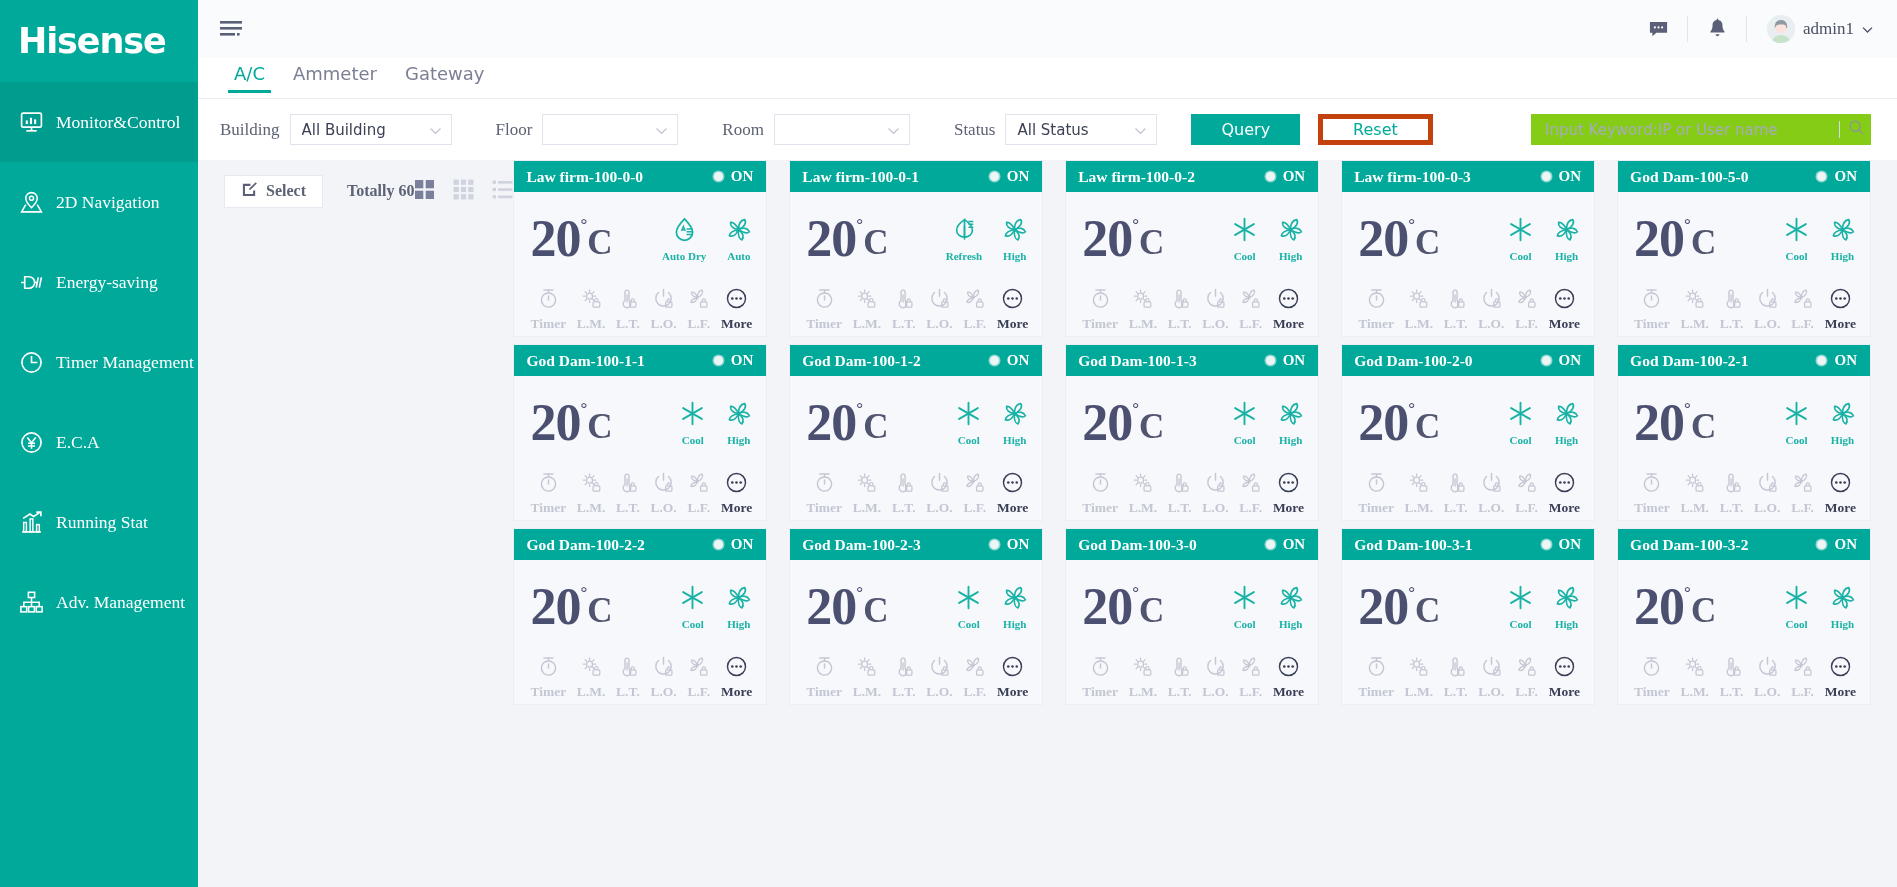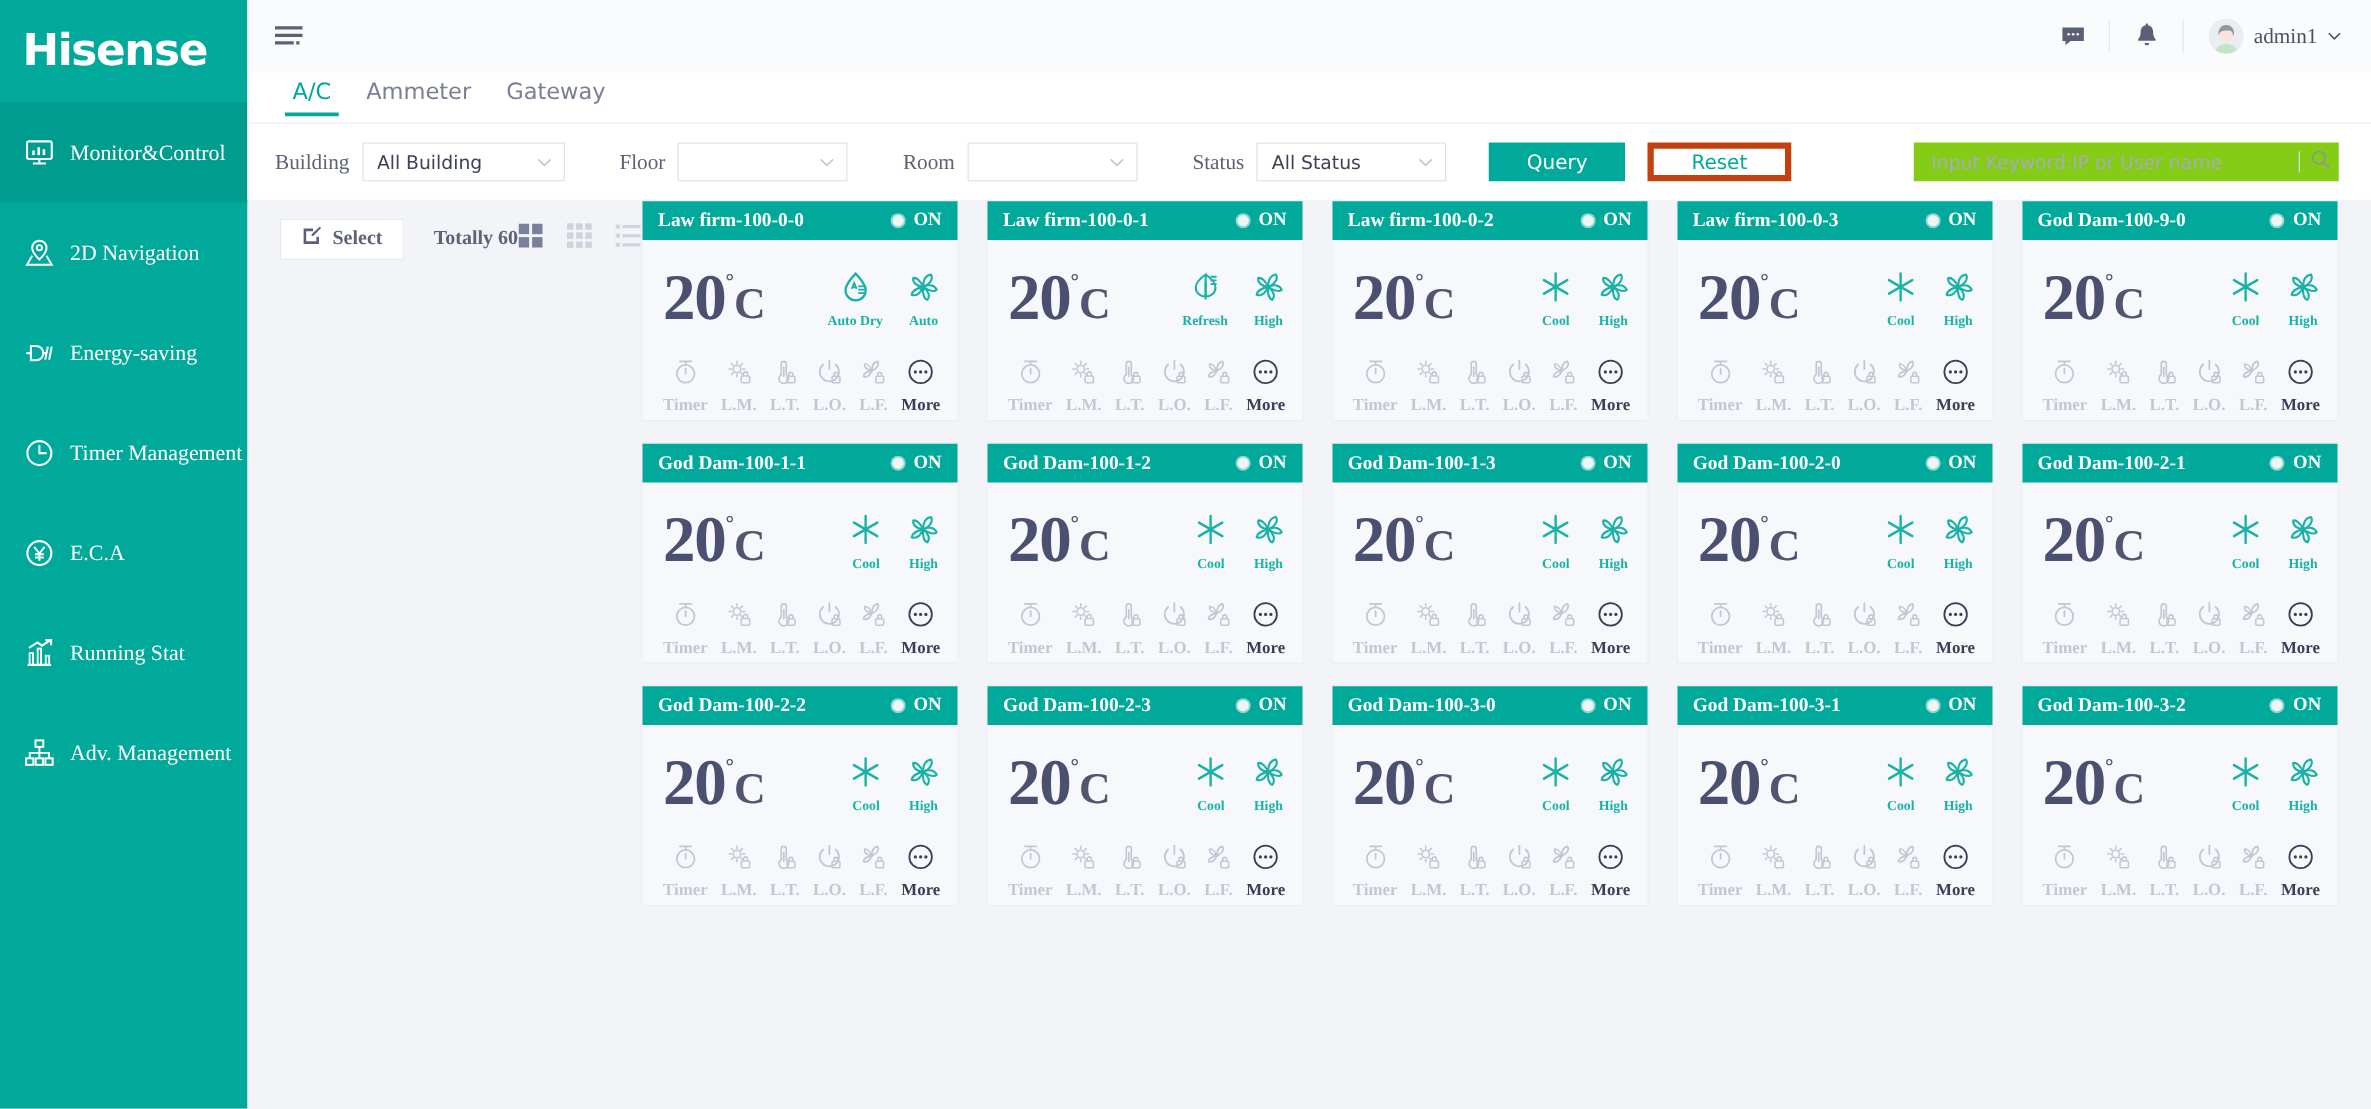--- a/index.html
+++ b/index.html
@@ -201,21 +201,21 @@
   #viewmodes {
     margin-left: auto;
     display: flex; align-items: center; gap: 18px;
   }
   .vm { cursor: pointer; display: block; }
 
   
   #grid {
     display: grid;
     grid-template-columns: repeat(5, 1fr);
-    gap: 17px 22px;
+    gap: 7px 22px;
     flex: 1;
     align-content: start;
   }
   .card {
     background: #f7f8fb;
     border: 1px solid #eceef4;
     display: flex; flex-direction: column;
     height: 177px;
   }
   .card-head {
@@ -961,21 +961,21 @@
                <circle cx="7.6" cy="12" r="1.35" fill="#3a3f57"></circle>
                <circle cx="12" cy="12" r="1.35" fill="#3a3f57"></circle>
                <circle cx="16.4" cy="12" r="1.35" fill="#3a3f57"></circle>
                 </svg></span>
          <span class="f-label">More</span>
        </div>
      </div>
         </div>
         <div class="card">
           <div class="card-head">
-       <span class="card-title">God Dam-100-9-0</span>
+       <span class="card-title">God Dam-100-5-0</span>
        <span class="card-status">
          <span class="status-dot"></span>
          <span class="status-text">ON</span>
        </span>
      </div>
      <div class="card-body">
        <div class="temp">
          <span class="num">20</span>
          <span class="deg">°</span>
          <span class="unit">C</span>

